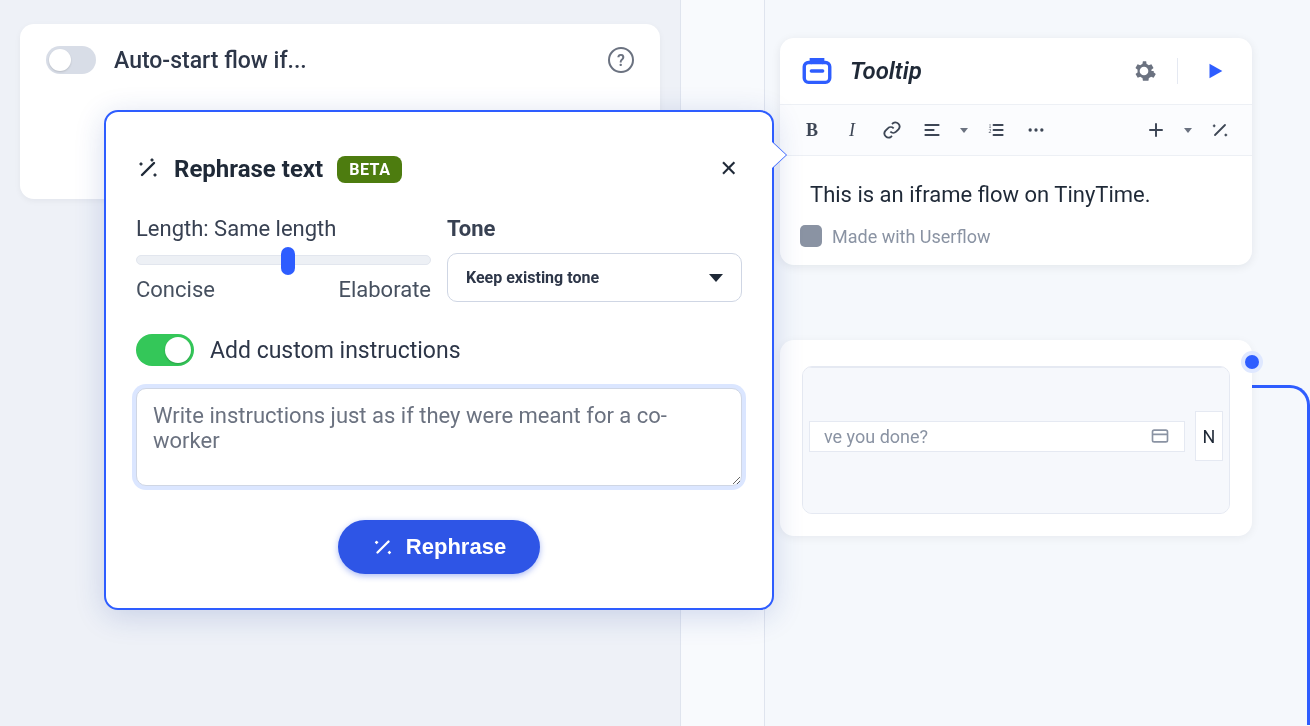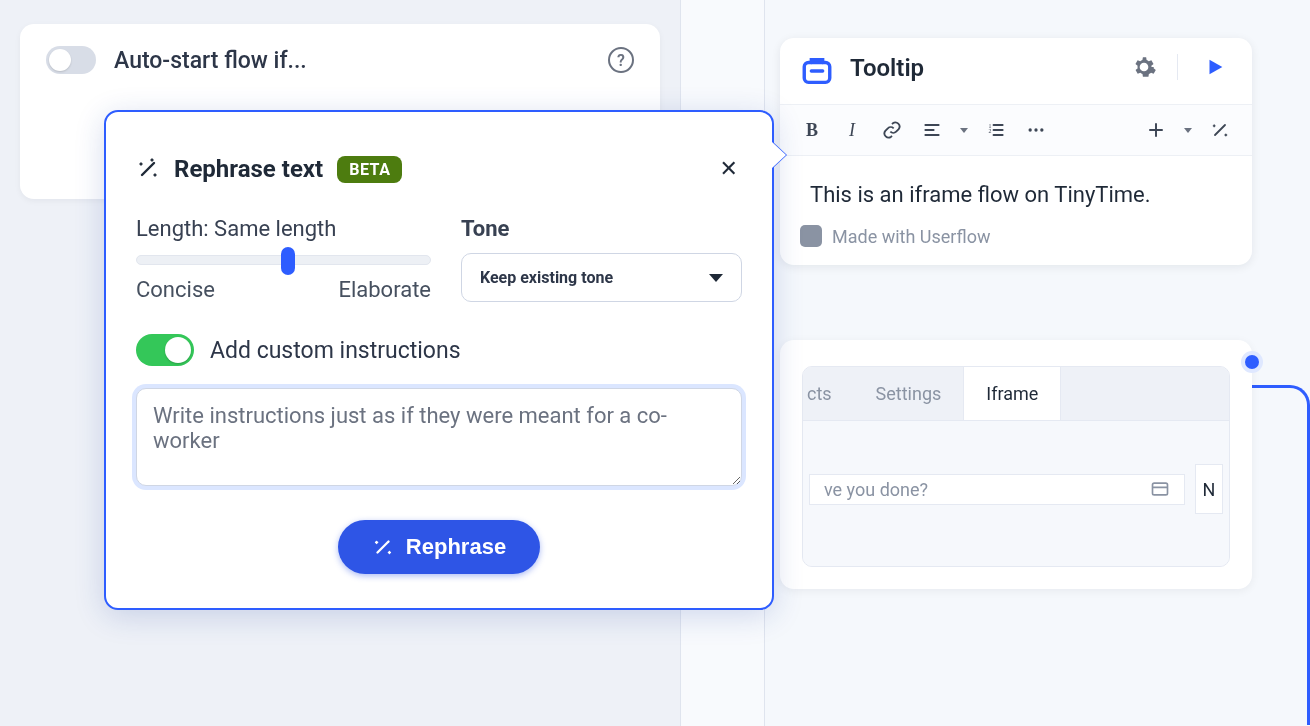--- a/index.html
+++ b/index.html
@@ -81,21 +81,21 @@
   .beta-badge {
     background: #4d7c0f; color: #fff; font-weight: 700;
     font-size: 16px; padding: 4px 12px; border-radius: 8px; letter-spacing: .5px;
   }
   .close-x {
     margin-left: auto; font-size: 22px; color: #1f2937;
     background: none; border: none; cursor: pointer; padding: 4px;
     line-height: 1;
   }
 
-  .controls-row { display: flex; gap: 30px; margin-top: 32px; }
+  .controls-row { display: flex; gap: 16px; margin-top: 32px; }
   .length-block { flex: 0 0 295px; }
   .length-label { font-size: 22px; color: #384152; margin-bottom: 14px; }
   .slider-track {
     height: 10px; background: #edf0f5; border: 1px solid #e2e6ee;
     border-radius: 5px; position: relative; cursor: pointer;
   }
   .slider-thumb {
     position: absolute; top: -9px; left: 49%;
     width: 14px; height: 28px; background: #2e5dff;
     border-radius: 7px;
@@ -163,23 +163,24 @@
   .tooltip-card {
     position: absolute;
     left: 780px; top: 38px;
     width: 472px;
     background: #fff;
     border-radius: 14px;
     box-shadow: 0 2px 10px rgba(16,24,40,.08);
     z-index: 10;
   }
   .tooltip-head {
-    display: flex; align-items: flex-start;
+    display: flex; align-items: center;
     padding: 16px 0 16px 20px;
     gap: 16px;
+    font-style: italic;
   }
   .tooltip-icon {
     width: 34px; height: 34px; color: #2e5dff;
   }
   .tooltip-title { font-size: 24px; font-weight: 600; color: #1f2937; }
   .head-actions { margin-left: auto; display: flex; align-items: stretch; }
   .gear-btn { padding: 0 20px; color: #6b7280; cursor: pointer; display:flex; align-items:center; }
   .play-btn { padding: 0 26px; color: #2e5dff; cursor: pointer; border-left: 1px solid #e5e9f2; display:flex; align-items:center; }
 
   .format-bar {
@@ -435,25 +436,20 @@
   <div class="tooltip-foot">
     <span class="uf-logo"></span>
     <span>Made with Userflow</span>
   </div>
 </div>
 
 <div class="element-card">
   <div class="connector-dot"></div>
 
   <div class="inner-preview">
-    <div class="inner-tabs">
-      <span class="inner-tab cut">cts</span>
-      <span class="inner-tab">Settings</span>
-      <span class="inner-tab active">Iframe</span>
-    </div>
     <div class="inner-spacer"></div>
     <div class="inner-input-row">
       <div class="inner-input">
         <span>ve you done?</span>
         <span>
           <svg width="20" height="20" viewBox="0 0 24 24" fill="none" stroke="#8a93a3" stroke-width="2">
             <rect x="3" y="5" width="18" height="14" rx="2"></rect>
             <line x1="3" y1="10" x2="21" y2="10"></line>
           </svg>
         </span>

